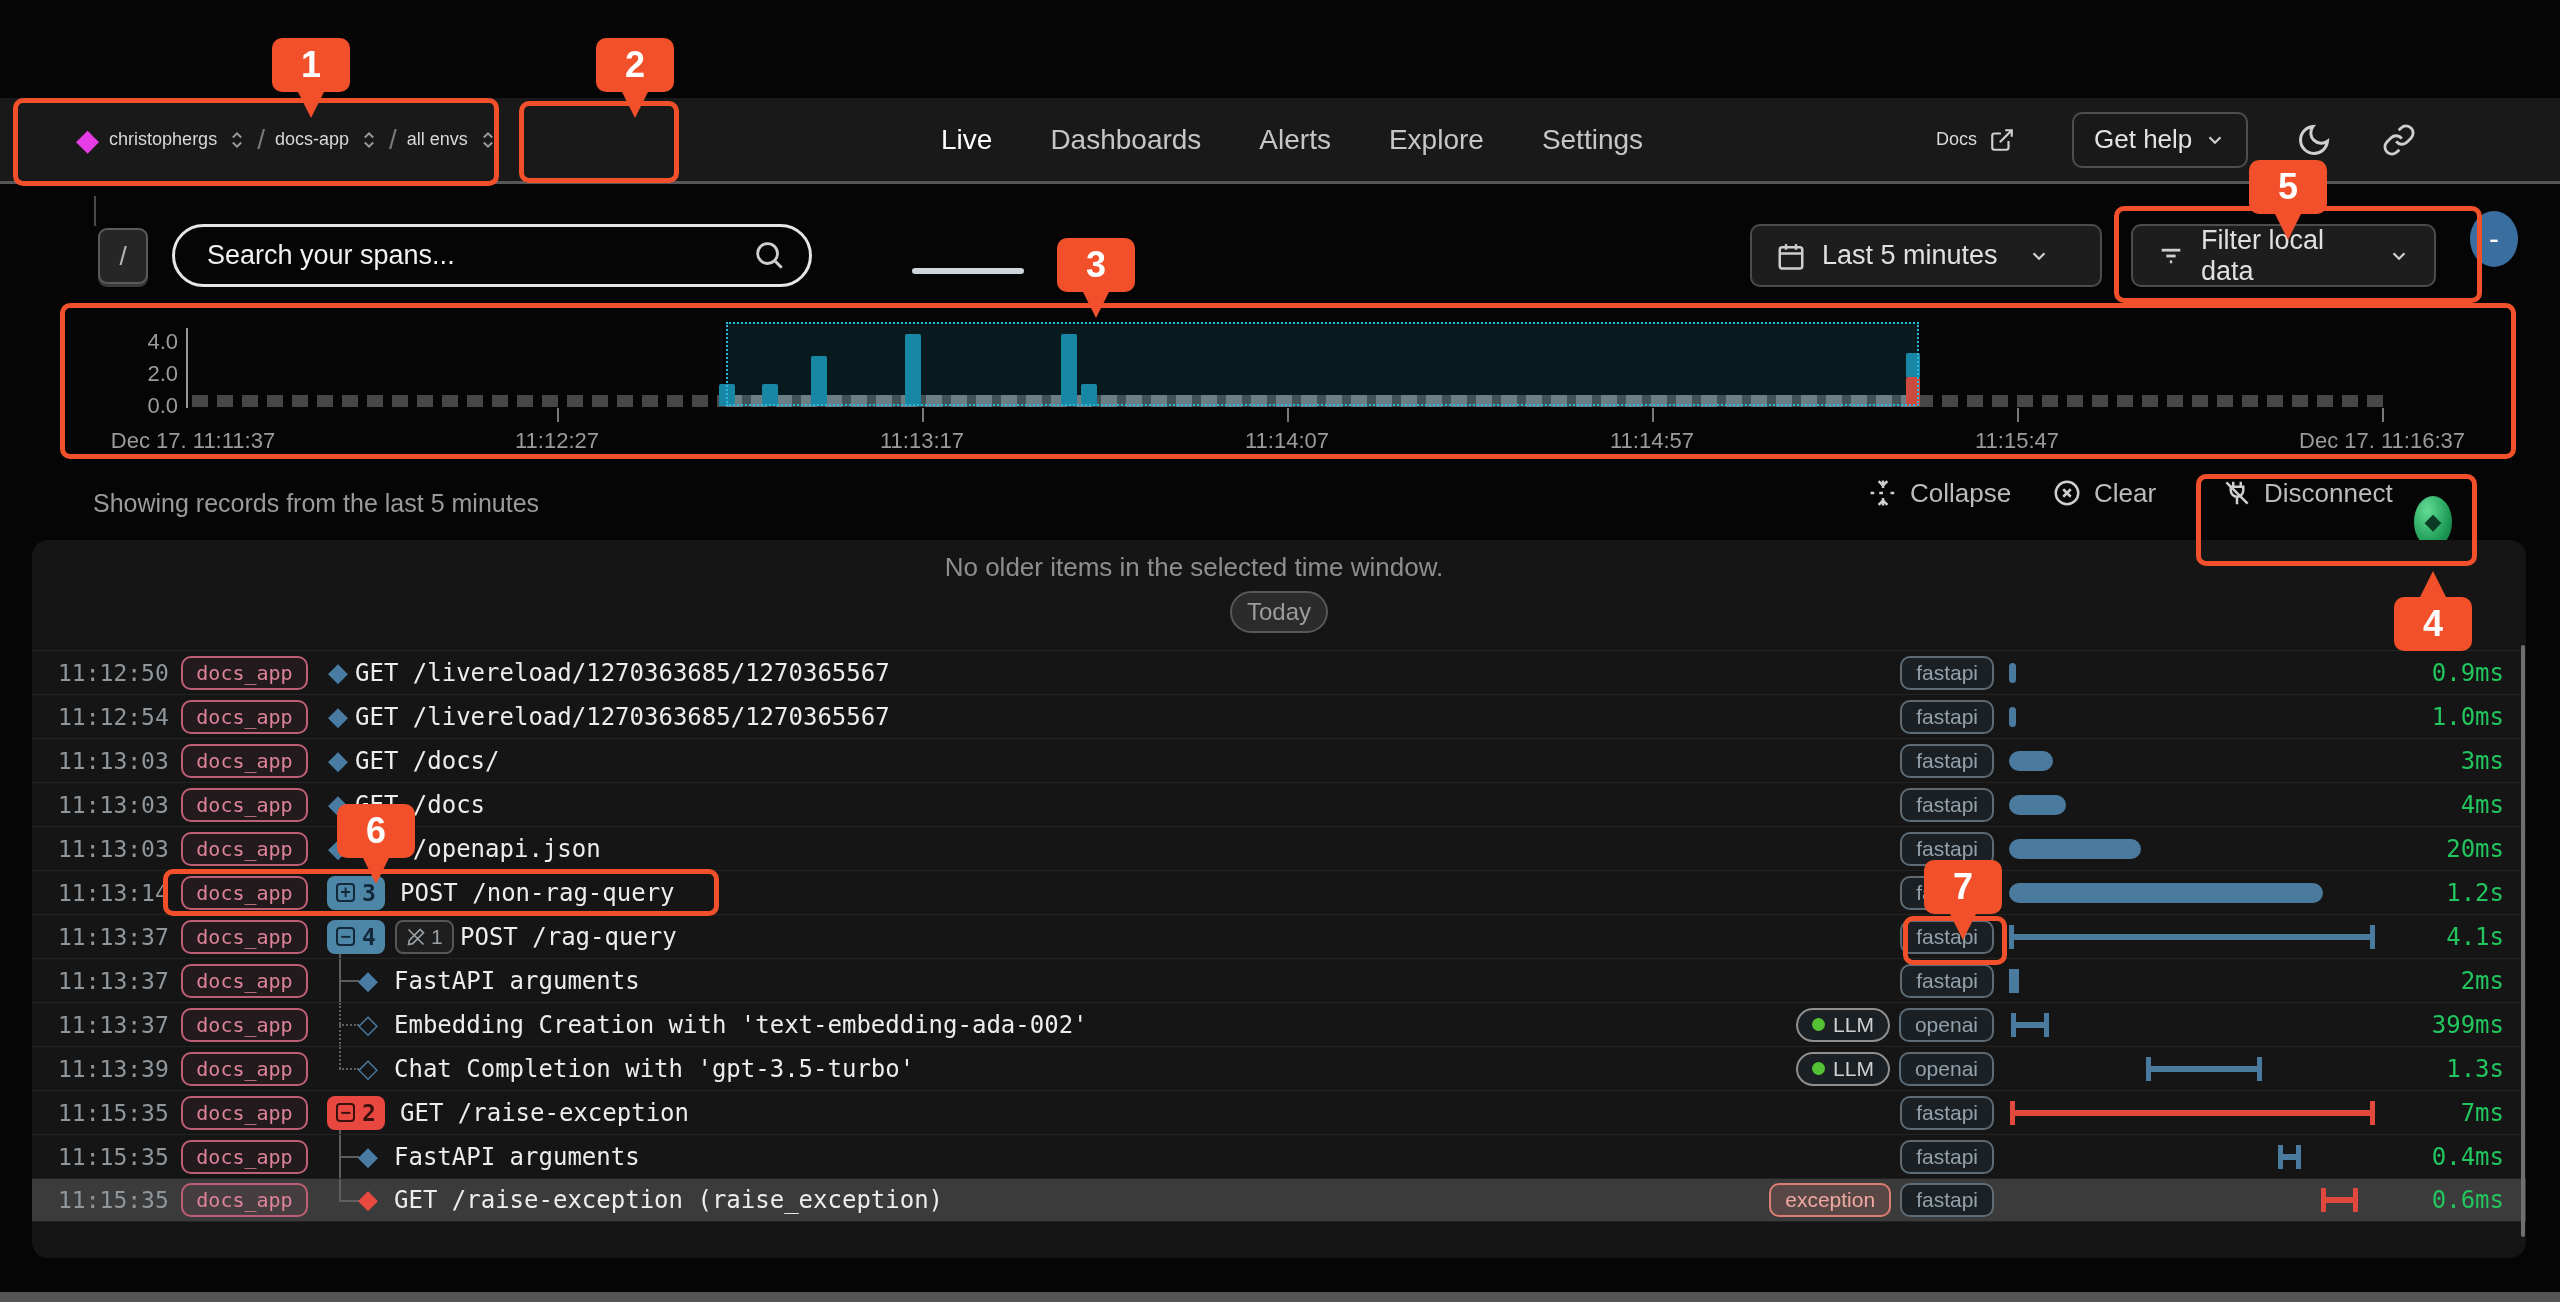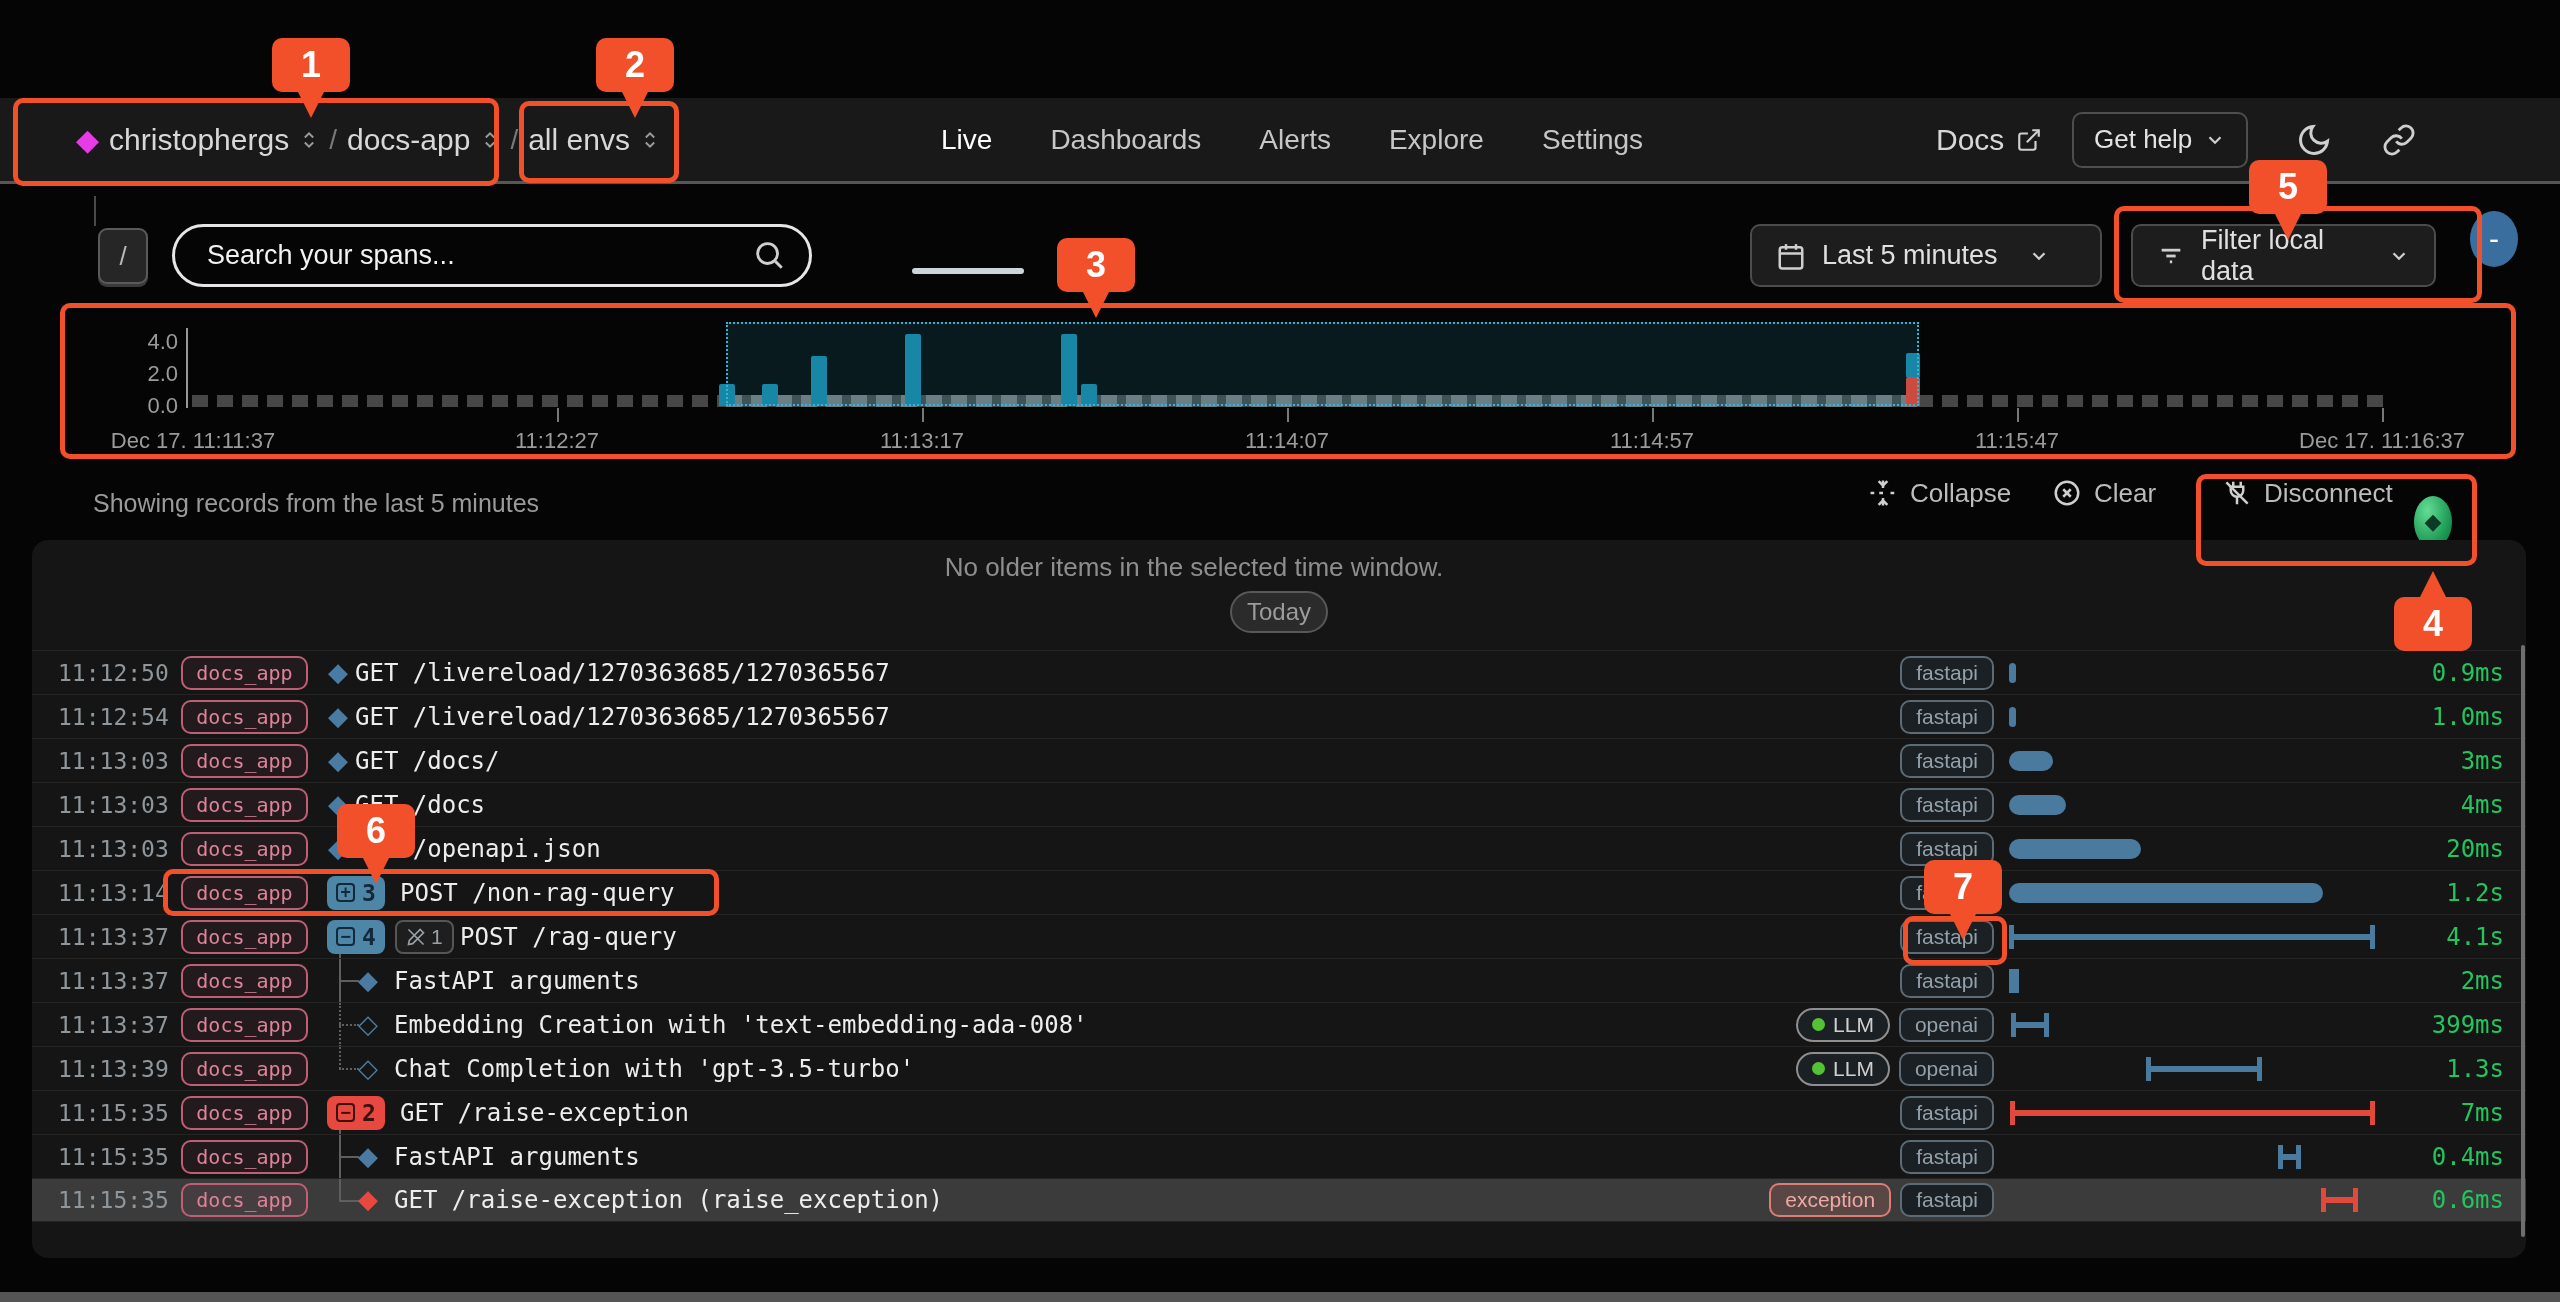--- a/index.html
+++ b/index.html
@@ -7,21 +7,21 @@
   #app { position:relative; width:2560px; height:1302px; background:#050505; overflow:hidden;
          font-family:"Liberation Sans", sans-serif; color:#ddd; }
   .mono { font-family:"DejaVu Sans Mono", monospace; }
   .abs { position:absolute; }
 
   
   #nav { position:absolute; left:0; top:98px; width:2560px; height:86px; background:#191919;
          border-bottom:3px solid #565656; }
   .nav-group { position:absolute; top:0; height:83px; display:flex; align-items:center; gap:10px; }
   .bc-diamond { color:#e53ce5; font-size:30px; line-height:1; }
-  .bc-text { color:#d8d8d8; font-size:30px; }
+  .bc-text { color:#d8d8d8; font-size:18px; }
   .bc-sep { color:#7a7a7a; font-size:28px; }
   .updown { color:#9a9a9a; }
   .tab { font-size:28px; color:#c6c6c6; }
   .tab.active { color:#ffffff; }
   #tab-underline { position:absolute; left:912px; top:170px; width:112px; height:6px; background:#ccd5da; border-radius:3px; }
   .btn-outline { display:flex; align-items:center; gap:12px; border:2px solid #4e4e4e; border-radius:10px;
                  background:transparent; color:#e3e3e3; font-size:26px; padding:0 20px; height:56px; }
   #avatar { position:absolute; left:2470px; top:113px; width:48px; height:56px; border-radius:50%;
             background:#3a6e9f; color:#fff; font-size:30px; display:flex; align-items:center; justify-content:center; }
   .icon { color:#cfcfcf; }
@@ -461,21 +461,21 @@
         </span>
     <span class="row-duration mono">2ms</span>
   </div>
       <div class="row" style="top: 1002px;">
     <span class="row-time mono">11:13:37</span>
     <span class="pill-service mono">docs_app</span>
     <span class="t-vert dotted" style="display: block;"></span>
     <span class="t-elbow dotted" style="display: block;"></span>
 
     <span class="diamond d-child d-hollow-blue" style="display: block;">◇</span>
-    <span class="row-name mono" style="left: 362px;">Embedding Creation with 'text-embedding-ada-008'</span>
+    <span class="row-name mono" style="left: 362px;">Embedding Creation with 'text-embedding-ada-002'</span>
     <span class="row-tags">
           <span class="pill-tag tag-LLM">
             <i class="llm-dot"></i>
             <b>LLM</b>
           </span>
           <span class="pill-tag tag-openai">
             <b>openai</b>
           </span>
         </span>
     <span class="bar-wrap bar-ibeam bar-blue" style="left: 1979px; width: 38px;">

